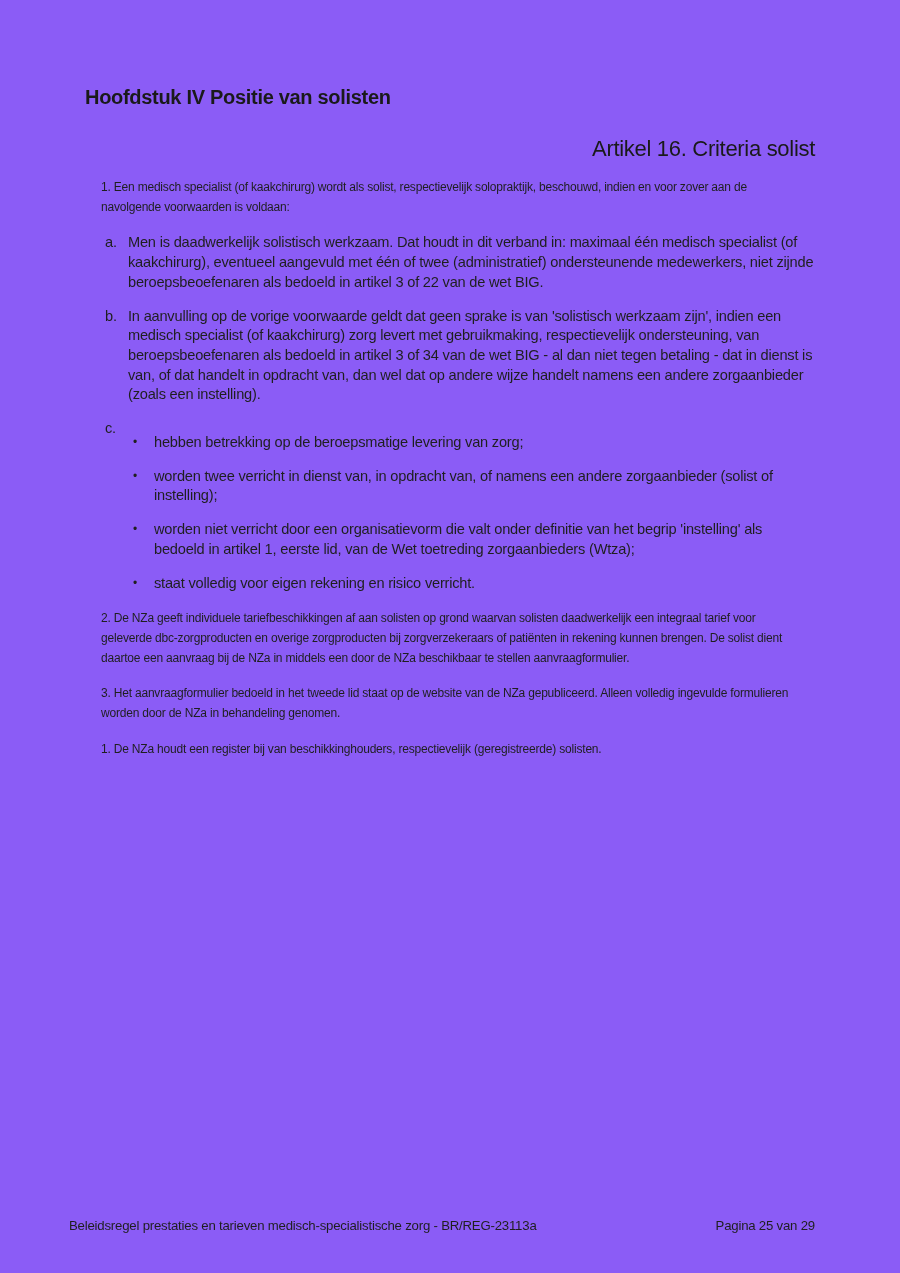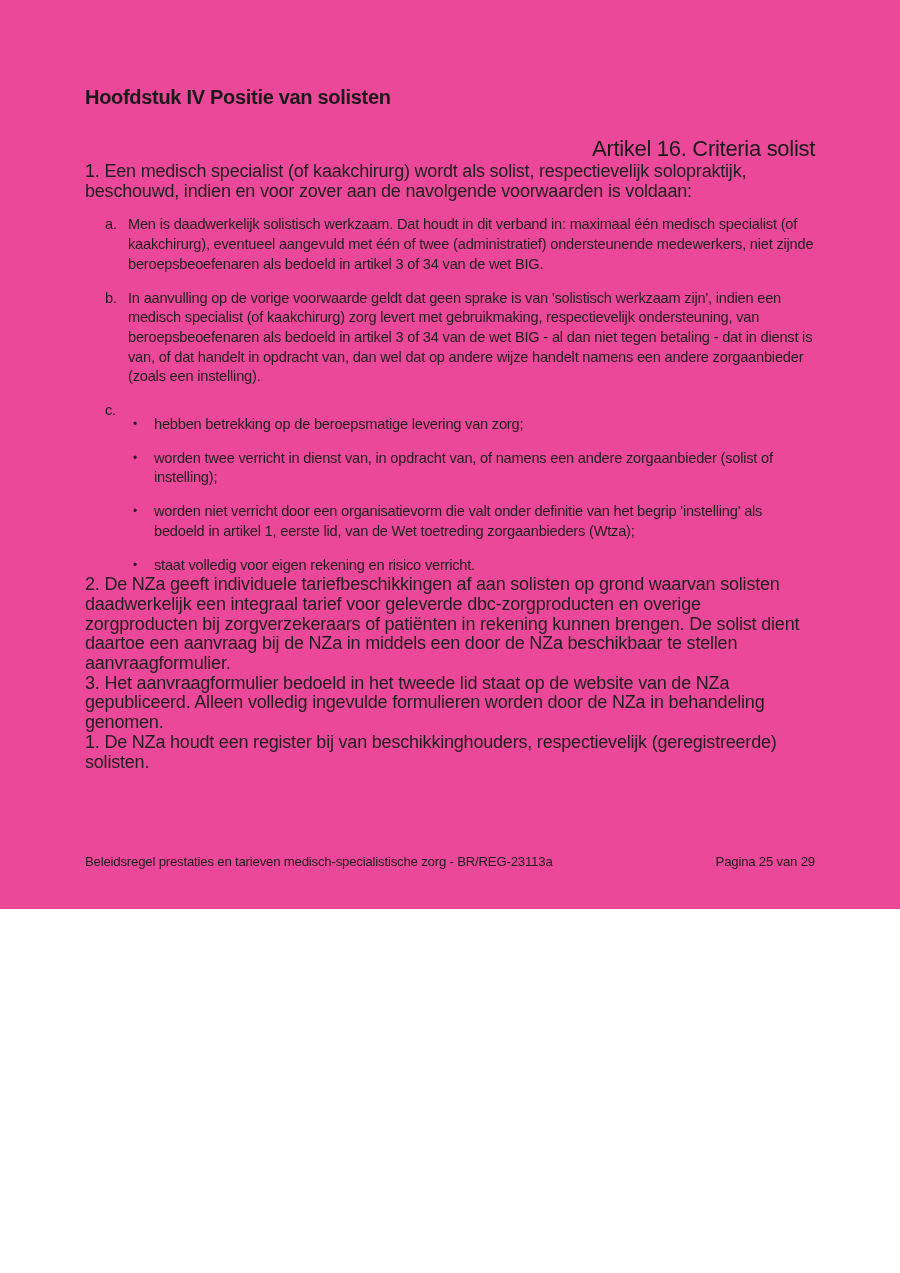--- a/index.html
+++ b/index.html
@@ -3,22 +3,22 @@
 <meta charset="utf-8">
 <style>
   html, body {
     margin: 0;
     padding: 0;
     background: #ffffff;
   }
   .page {
     position: relative;
     width: 900px;
-    height: 909px;
-    background: #ec4899;
+    height: 1273px;
+    background: #8b5cf6;
     font-family: "Liberation Sans", sans-serif;
     color: #1f1f1f;
     overflow: hidden;
     letter-spacing: -0.2px;
   }
   .content {
     position: absolute;
     left: 85px;
     top: 86px;
     width: 730px;
@@ -32,22 +32,22 @@
   }
   h2.doc-h2 {
     margin: 27px 0 0 0;
     font-size: 22px;
     font-weight: 400;
     color: #1a1a1a;
     letter-spacing: -0.3px;
     text-align: right;
   }
   p.body-text {
-    margin: 0;
-    font-size: 18px;
+    margin: 16px;
+    font-size: 12px;
     line-height: 19.7px;
   }
   .p1 { margin-top: 22px; }
   .p2 { margin-top: 36px; }
   .p3 { margin-top: 13px; }
   .p4 { margin-top: 13px; }
   .lettered-list {
     margin-top: 14px;
   }
   .lettered-item {
@@ -75,21 +75,21 @@
   }
   .bullet-item .bullet {
     width: 21px;
     flex: 0 0 21px;
     padding-left: 5px;
     font-size: 12px;
     line-height: 19.7px;
   }
   .footer {
     position: absolute;
-    left: 85px;
+    left: 69px;
     right: 85px;
     bottom: 40px;
     display: flex;
     justify-content: space-between;
     font-size: 13.2px;
     color: #1f1f1f;
   }
 </style>
 </head>
 <body>
@@ -100,21 +100,21 @@
     <h1 class="doc-h1">Hoofdstuk IV Positie van solisten</h1>
 
     <h2 class="doc-h2">Artikel 16. Criteria solist</h2>
 
     <p class="body-text p1">1. Een medisch specialist (of kaakchirurg) wordt als solist, respectievelijk solopraktijk, beschouwd, indien en voor zover aan de navolgende voorwaarden is voldaan:</p>
 
     <div class="lettered-list">
 
       <div class="lettered-item">
         <span class="marker">a.</span>
-        <span class="item-body">Men is daadwerkelijk solistisch werkzaam. Dat houdt in dit verband in: maximaal één medisch specialist (of kaakchirurg), eventueel aangevuld met één of twee (administratief) ondersteunende medewerkers, niet zijnde beroepsbeoefenaren als bedoeld in artikel 3 of 34 van de wet BIG.</span>
+        <span class="item-body">Men is daadwerkelijk solistisch werkzaam. Dat houdt in dit verband in: maximaal één medisch specialist (of kaakchirurg), eventueel aangevuld met één of twee (administratief) ondersteunende medewerkers, niet zijnde beroepsbeoefenaren als bedoeld in artikel 3 of 22 van de wet BIG.</span>
       </div>
 
       <div class="lettered-item">
         <span class="marker">b.</span>
         <span class="item-body">In aanvulling op de vorige voorwaarde geldt dat geen sprake is van 'solistisch werkzaam zijn', indien een medisch specialist (of kaakchirurg) zorg levert met gebruikmaking, respectievelijk ondersteuning, van beroepsbeoefenaren als bedoeld in artikel 3 of 34 van de wet BIG - al dan niet tegen betaling - dat in dienst is van, of dat handelt in opdracht van, dan wel dat op andere wijze handelt namens een andere zorgaanbieder (zoals een instelling).</span>
       </div>
 
       <div class="lettered-item">
         <span class="marker">c.</span>
         <span class="item-body">

